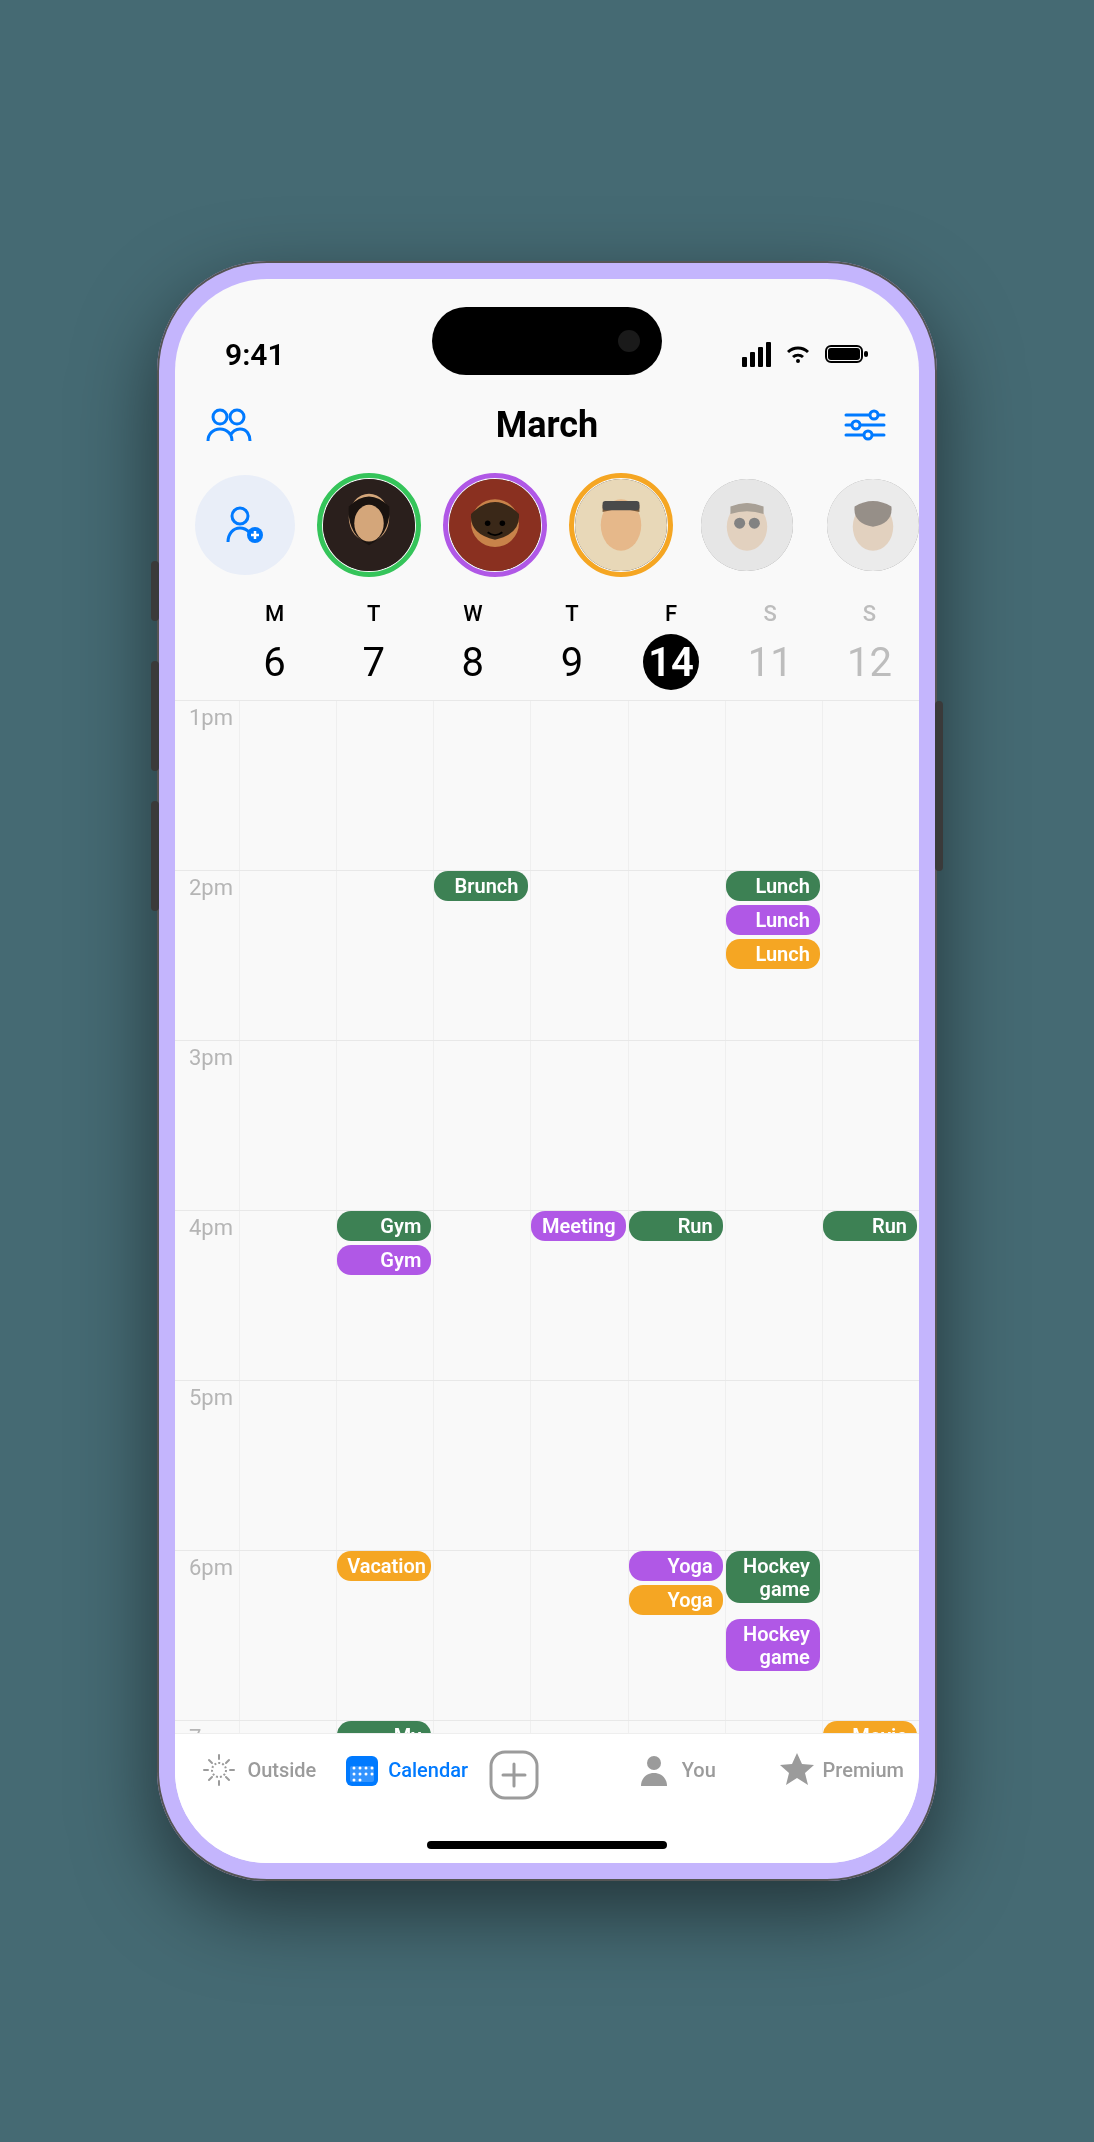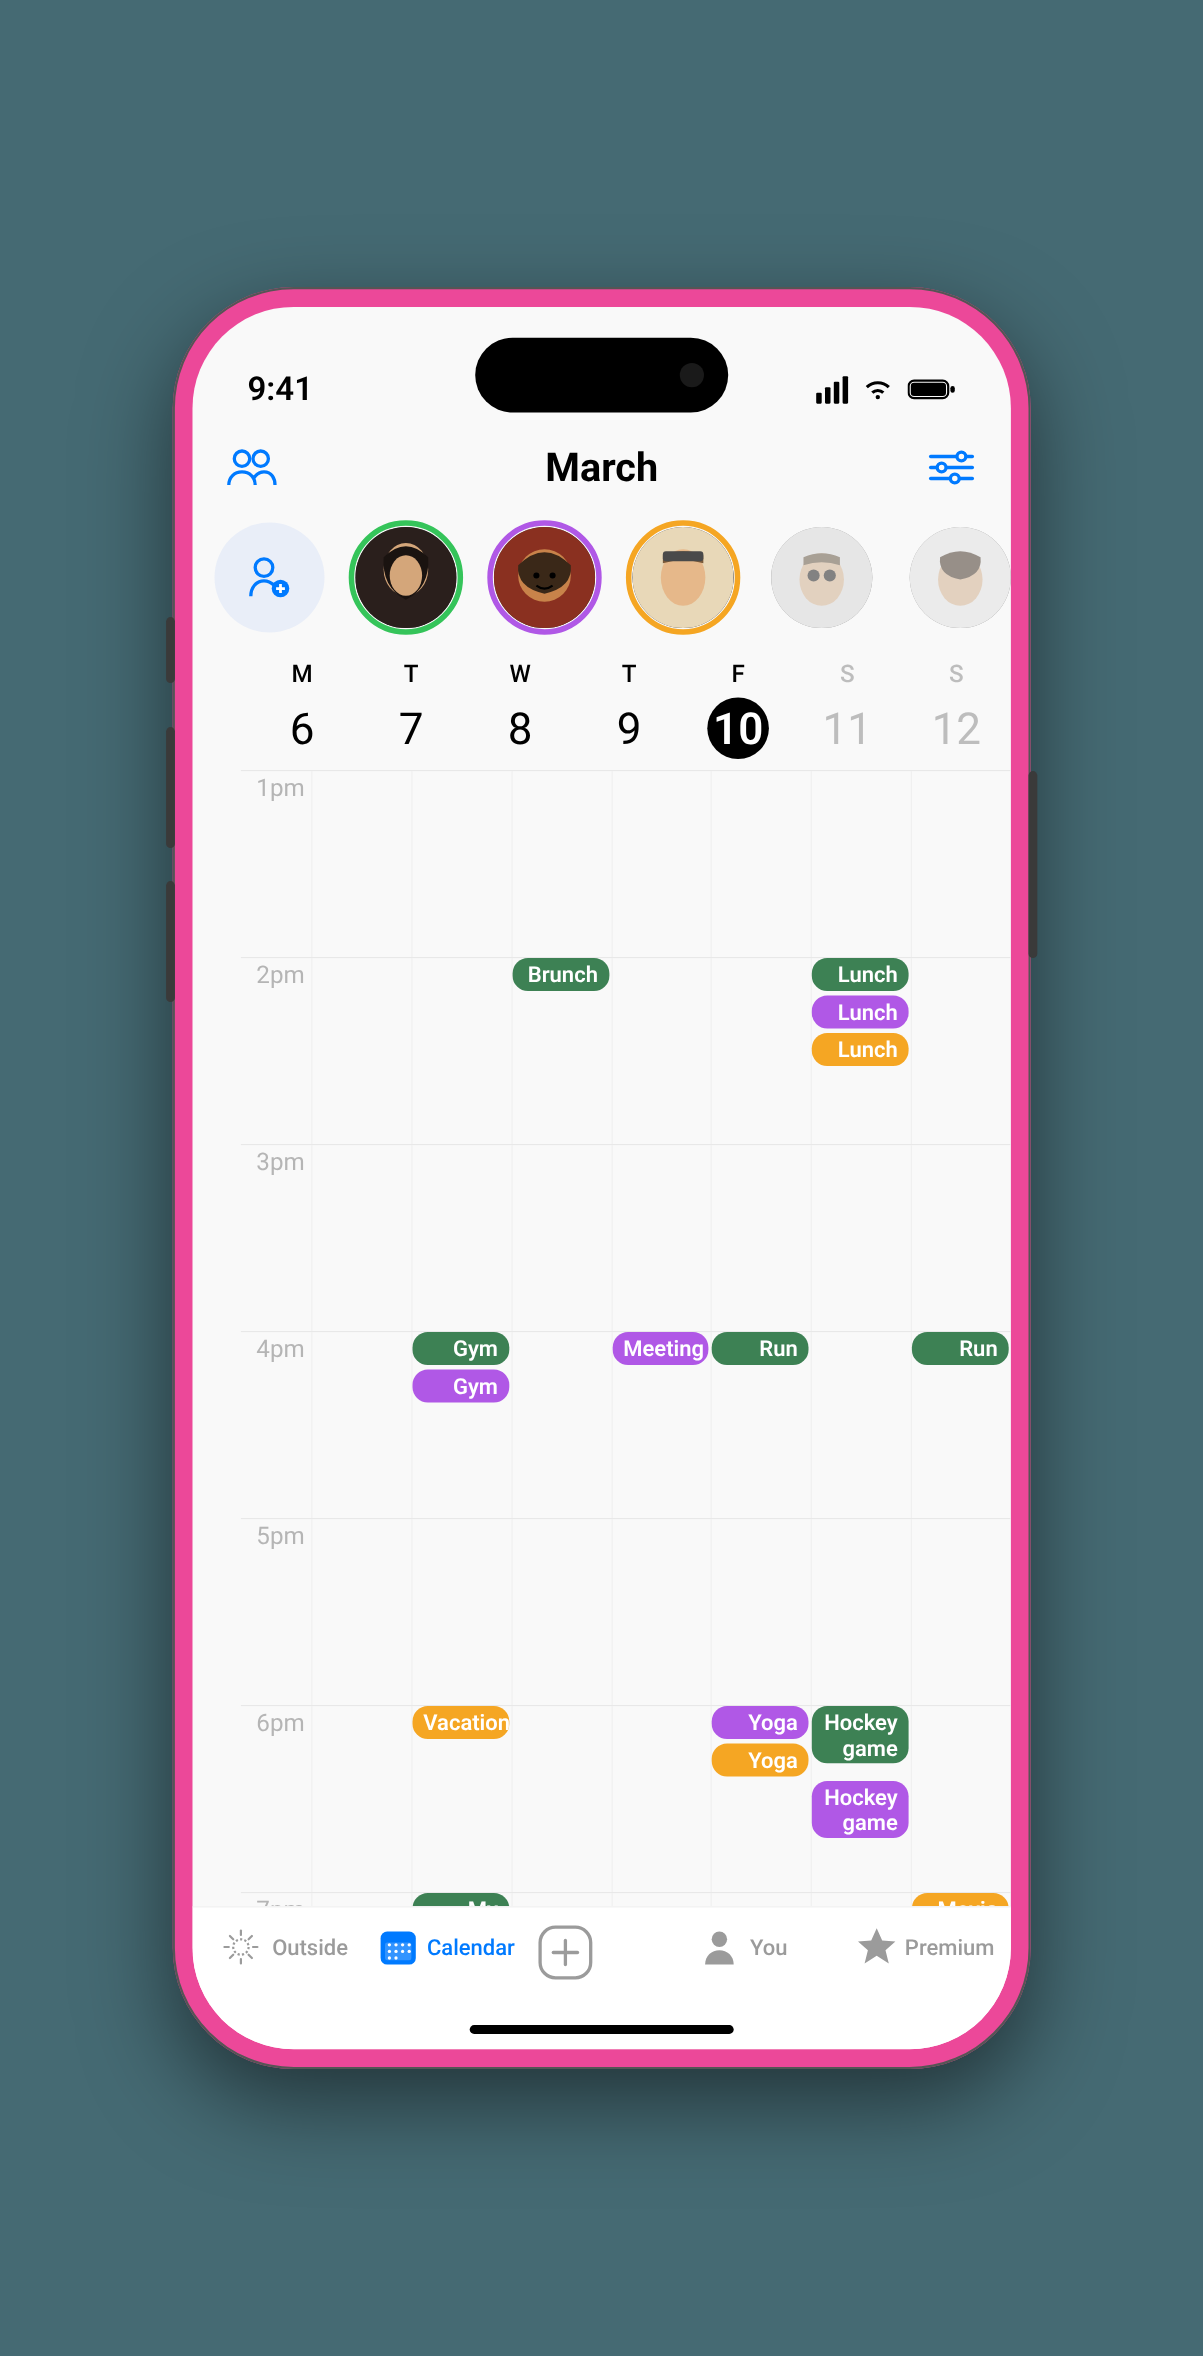--- a/index.html
+++ b/index.html
@@ -8,21 +8,21 @@
     font-family: -apple-system, BlinkMacSystemFont, "Segoe UI", Roboto, Helvetica, Arial, sans-serif;
     display: flex;
     justify-content: center;
     align-items: center;
     min-height: 100vh;
     padding: 40px 0;
   }
   .phone {
     width: 780px;
     height: 1620px;
-    background: #ec4899;
+    background: #c4b5fd;
     border-radius: 110px;
     padding: 18px;
     position: relative;
     box-shadow: 0 30px 80px rgba(0,0,0,0.5), inset 0 0 0 2px #555;
   }
   .screen {
     width: 100%;
     height: 100%;
     background: #f9f9f9;
     border-radius: 92px;
@@ -121,21 +121,20 @@
     flex:1;
     position:relative;
     overflow:hidden;
     padding-left: 0;
   }
   .hour-row {
     position:relative;
     height: 170px;
     border-top: 1px solid #e8e8e8;
     display:flex;
-    margin-left:44px;
   }
   .hour-label {
     width: 64px;
     font-size: 22px;
     color:#b5b5b5;
     padding: 4px 6px 0 10px;
     text-align:right;
   }
   .day-cells {
     flex:1;
@@ -312,21 +311,21 @@
             </svg>
           </div>
       </div>
     </div>
 
     <div class="days-row">
       <div class="day-col"><div class="day-letter">M</div><div class="day-num">6</div></div>
       <div class="day-col"><div class="day-letter">T</div><div class="day-num">7</div></div>
       <div class="day-col"><div class="day-letter">W</div><div class="day-num">8</div></div>
       <div class="day-col"><div class="day-letter">T</div><div class="day-num">9</div></div>
-      <div class="day-col"><div class="day-letter">F</div><div class="day-num today">10</div></div>
+      <div class="day-col"><div class="day-letter">F</div><div class="day-num today">14</div></div>
       <div class="day-col"><div class="day-letter muted">S</div><div class="day-num muted">11</div></div>
       <div class="day-col"><div class="day-letter muted">S</div><div class="day-num muted">12</div></div>
     </div>
 
     <div class="grid-area" id="grid">
         <div class="hour-row">
           <div class="hour-label">1pm</div>
           <div class="day-cells">
             <div class="day-cell"></div>
             <div class="day-cell"></div>

